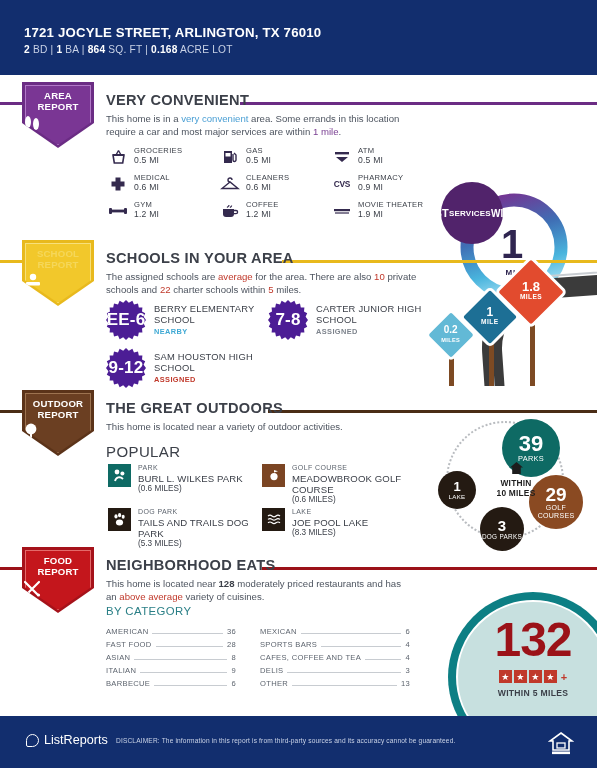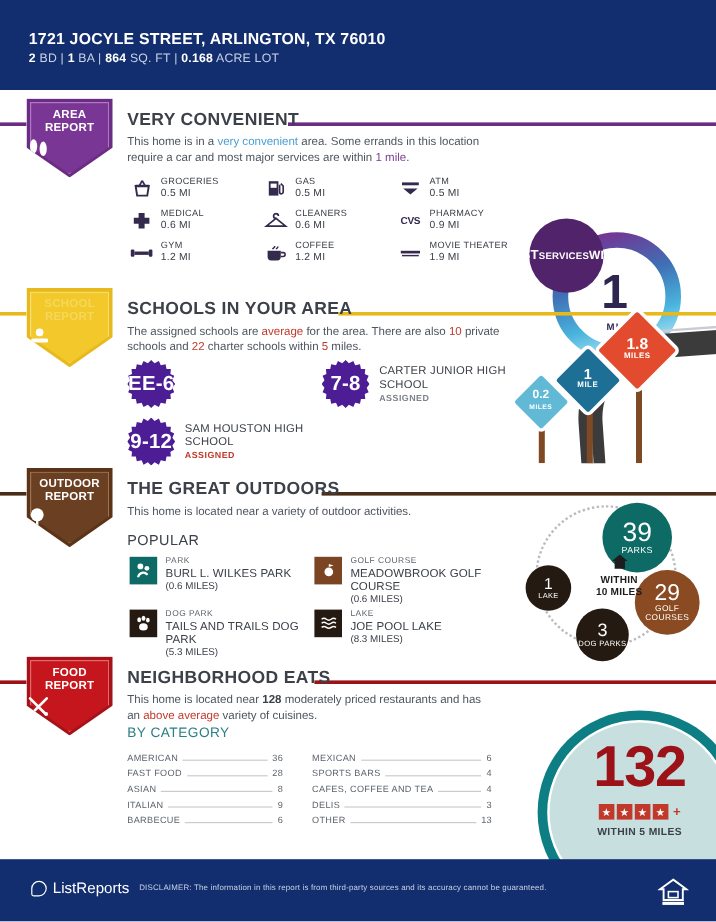--- a/index.html
+++ b/index.html
@@ -135,40 +135,40 @@
   .sign-txt {
     transform:rotate(-45deg); text-align:center; color:#fff; line-height:10px;
   }
   .sign-num { font-size:12px; font-weight:bold; }
   .sign-unit { font-size:6.6px; font-weight:bold; letter-spacing:.4px; }
   .sign-post { position:absolute; width:5px; background:#7d4a23; }
 
   
   .pop-head {
     position:absolute; left:106px; top:55px;
-    font-size:12px; color:#3c4049; letter-spacing:.4px;
+    font-size:15px; color:#3c4049; letter-spacing:.4px;
   }
   .out-item { position:absolute; display:flex; align-items:flex-start; }
   .out-ico {
     width:23px; height:23px; flex:none; margin-right:7px;
     display:flex; align-items:center; justify-content:center;
     color:#ffffff; font-size:13px;
   }
   .out-cat { font-size:7px; color:#5d646e; letter-spacing:.4px; line-height:8.6px; }
   .out-name { font-size:9.6px; color:#3c4049; letter-spacing:.1px; line-height:11.4px; }
   .out-dist { font-size:8.2px; color:#3c4049; line-height:10.4px; }
 
   
   .bub-art { position:absolute; left:430px; top:415px; width:167px; height:142px; }
   .bub {
     position:absolute; border-radius:50%;
     display:flex; flex-direction:column; align-items:center; justify-content:center;
     color:#ffffff; text-align:center;
   }
-  .bub .n { font-weight:normal; }
+  .bub .n { font-weight:bold; }
   .bub .t { letter-spacing:.3px; }
   .bub-center {
     position:absolute; left:55px; top:46px; width:62px; text-align:center;
     color:#1d1d1d;
   }
   .bub-center .home { font-size:14px; line-height:15px; }
   .bub-center .w { font-size:8.4px; font-weight:bold; line-height:10px; letter-spacing:.2px; }
   .dotring {
     position:absolute; left:16px; top:6px; width:118px; height:118px;
     border:2px dotted #b9bcc0; border-radius:50%;
@@ -430,20 +430,24 @@
     </div>
   </div>
 
   <div class="sec-title">SCHOOLS IN YOUR AREA</div>
   <div class="sec-desc">
     <span>The assigned schools are </span><span class="hl-red">average</span><span> for the area. There are also </span><span class="hl-red">10</span><span> private schools and </span><span class="hl-red">22</span><span> charter schools within </span><span class="hl-red">5</span><span> miles.</span>
   </div>
 
   <div class="school-row" style="left:106px; top:62px; width:160px;">
     <div class="star-badge">EE-6</div>
+    <div class="school-info">
+      <div class="school-name">BERRY ELEMENTARY SCHOOL</div>
+      <div class="school-tag" style="color:#3fa9d4;">NEARBY</div>
+    </div>
   </div>
 
   <div class="school-row" style="left:268px; top:62px; width:165px;">
     <div class="star-badge">7-8</div>
     <div class="school-info">
       <div class="school-name">CARTER JUNIOR HIGH SCHOOL</div>
       <div class="school-tag" style="color:#7d838c;">ASSIGNED</div>
     </div>
   </div>
 

